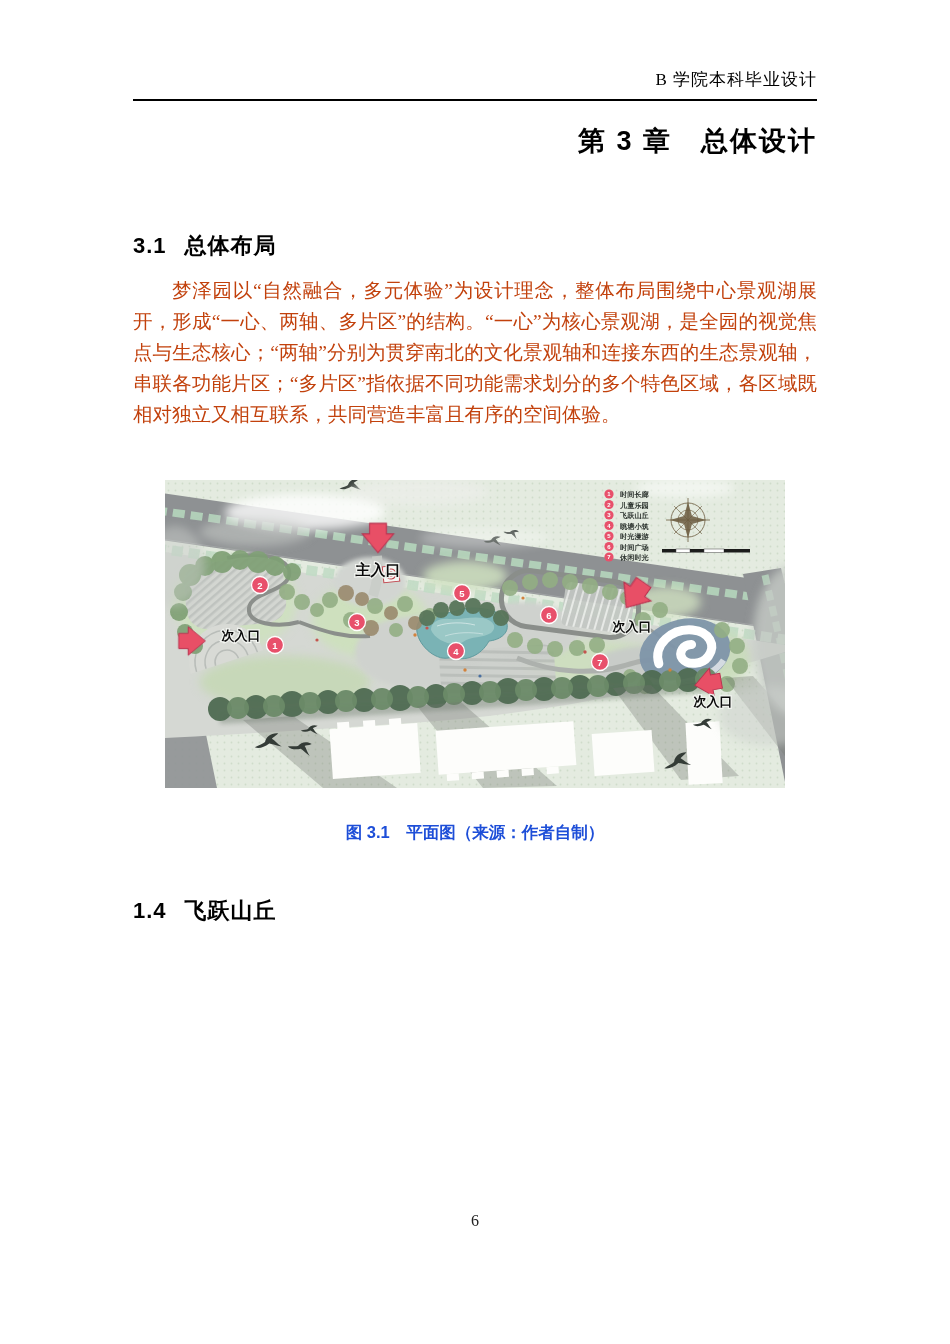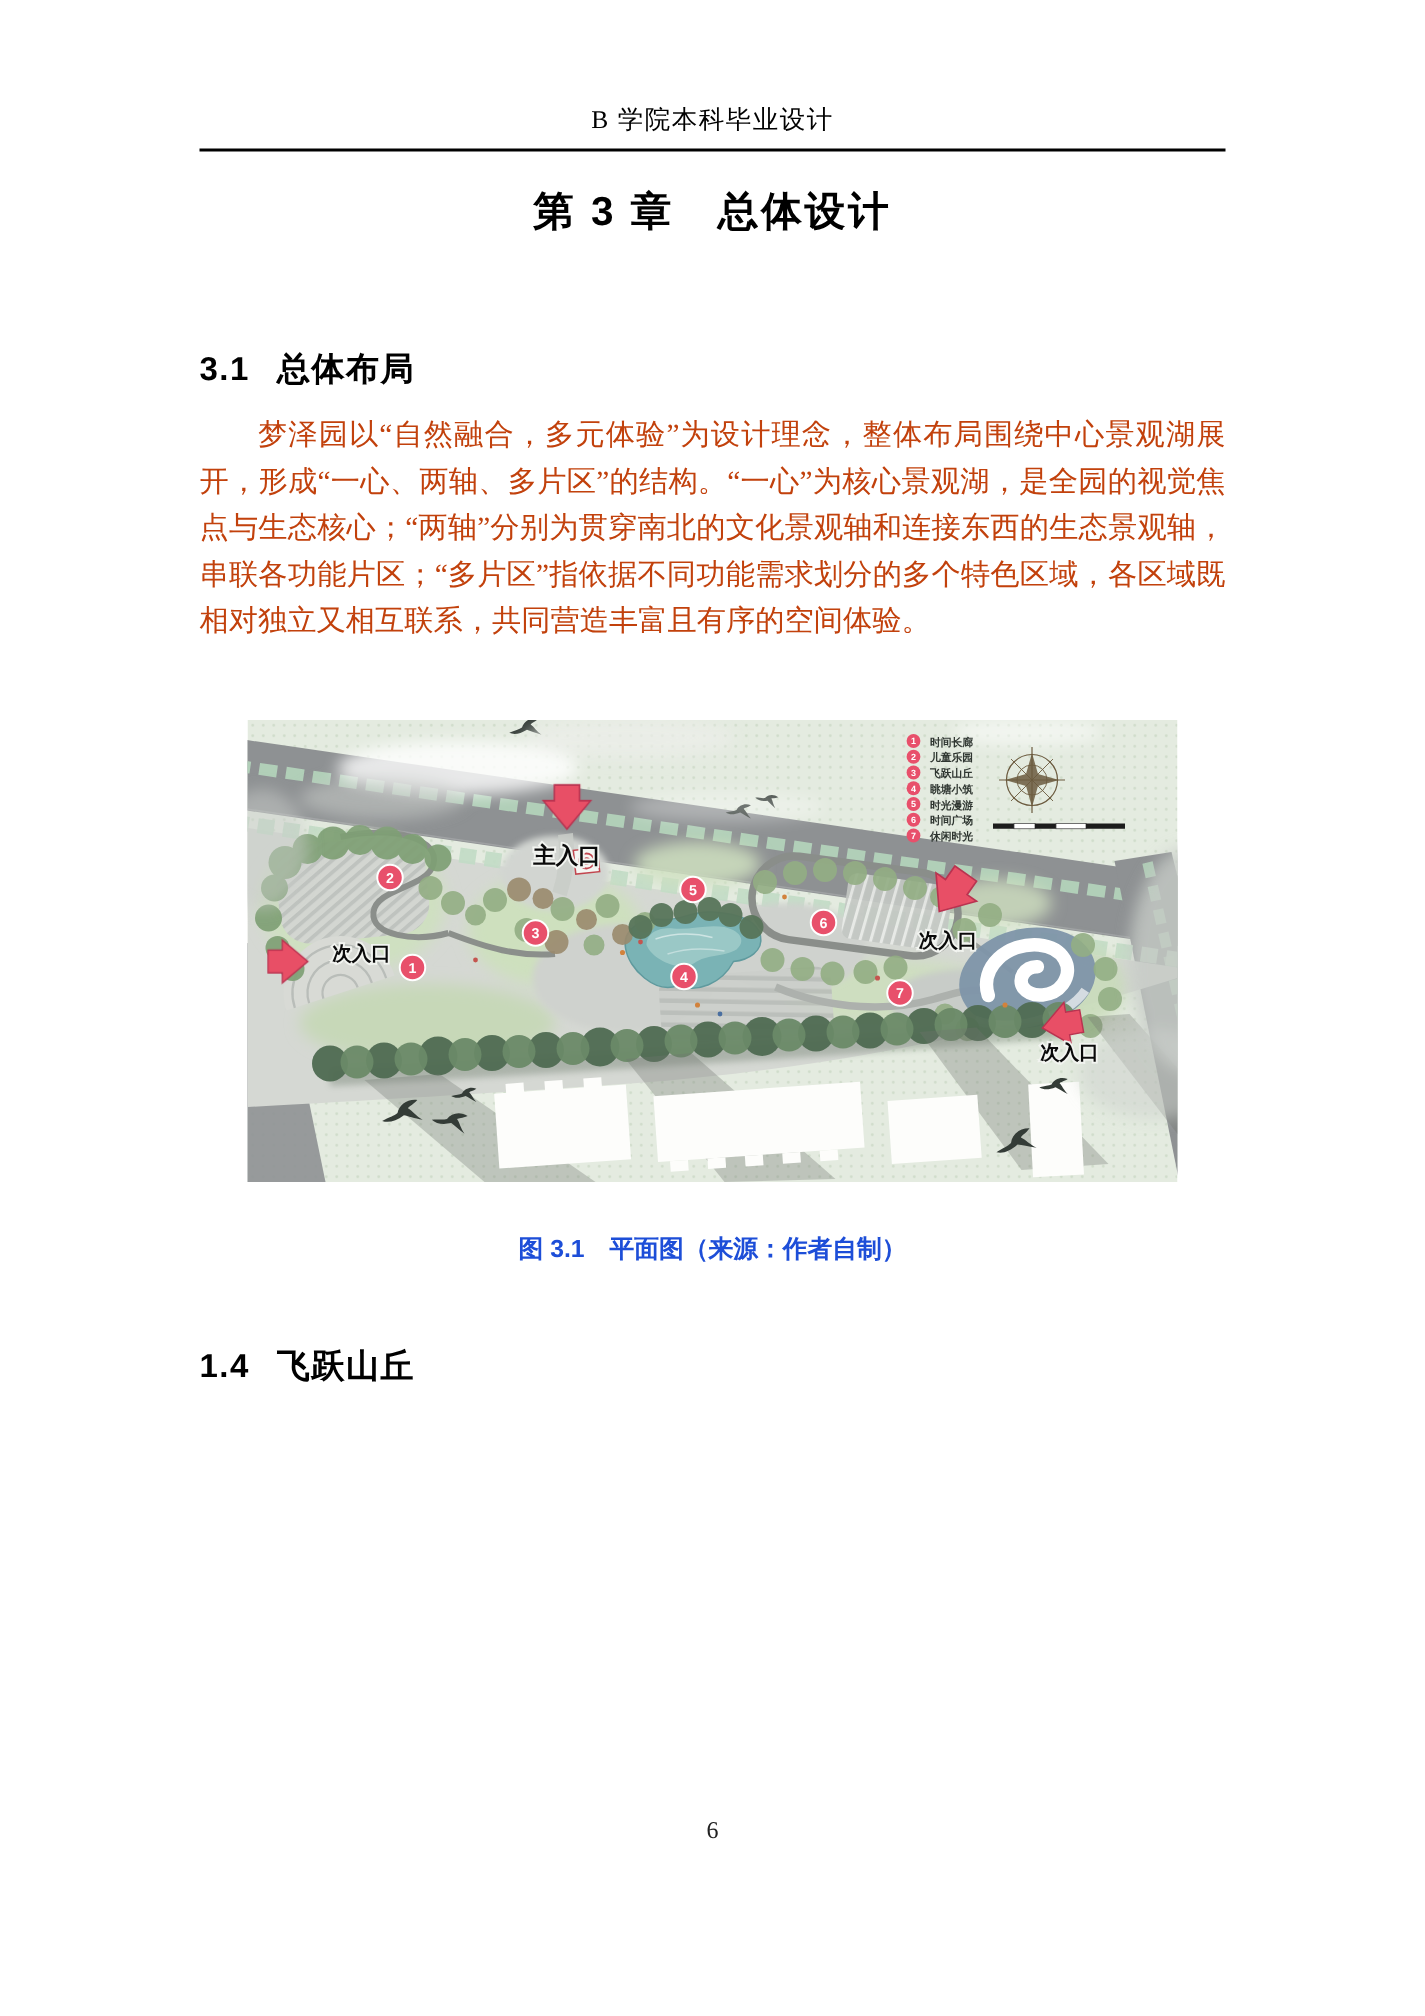--- a/index.html
+++ b/index.html
@@ -4,25 +4,25 @@
 <style>
   html,body{margin:0;padding:0;}
   body{
     width:950px;height:1344px;background:#ffffff;position:relative;
     font-family:"Liberation Serif","DejaVu Serif",serif;color:#111;
     -webkit-font-smoothing:antialiased;
   }
   .page{position:absolute;left:0;top:0;width:950px;height:1344px;overflow:hidden;}
   .content{position:absolute;left:133px;top:0;width:684px;}
   .running-head{
-    margin-top:68px;text-align:center;font-size:17px;letter-spacing:1px;color:#000;
+    margin-top:68px;text-align:right;font-size:17px;letter-spacing:1px;color:#000;
   }
   .head-rule{border:none;border-top:2px solid #000;margin:8px 0 0 0;}
   .chapter-title{
-    margin-top:22px;text-align:center;font-family:"Liberation Sans","DejaVu Sans",sans-serif;
+    margin-top:22px;text-align:right;font-family:"Liberation Sans","DejaVu Sans",sans-serif;
     font-weight:bold;font-size:27px;letter-spacing:2px;color:#000;
   }
   .section-heading{
     margin-top:72px;font-family:"Liberation Sans","DejaVu Sans",sans-serif;
     font-weight:bold;font-size:22px;color:#000;letter-spacing:1px;
   }
   .section-heading .sec-num{margin-right:18px;}
   .body-para{
     margin-top:14px;font-size:19.5px;line-height:31px;text-align:justify;
     text-indent:2em;color:#c2410c;

